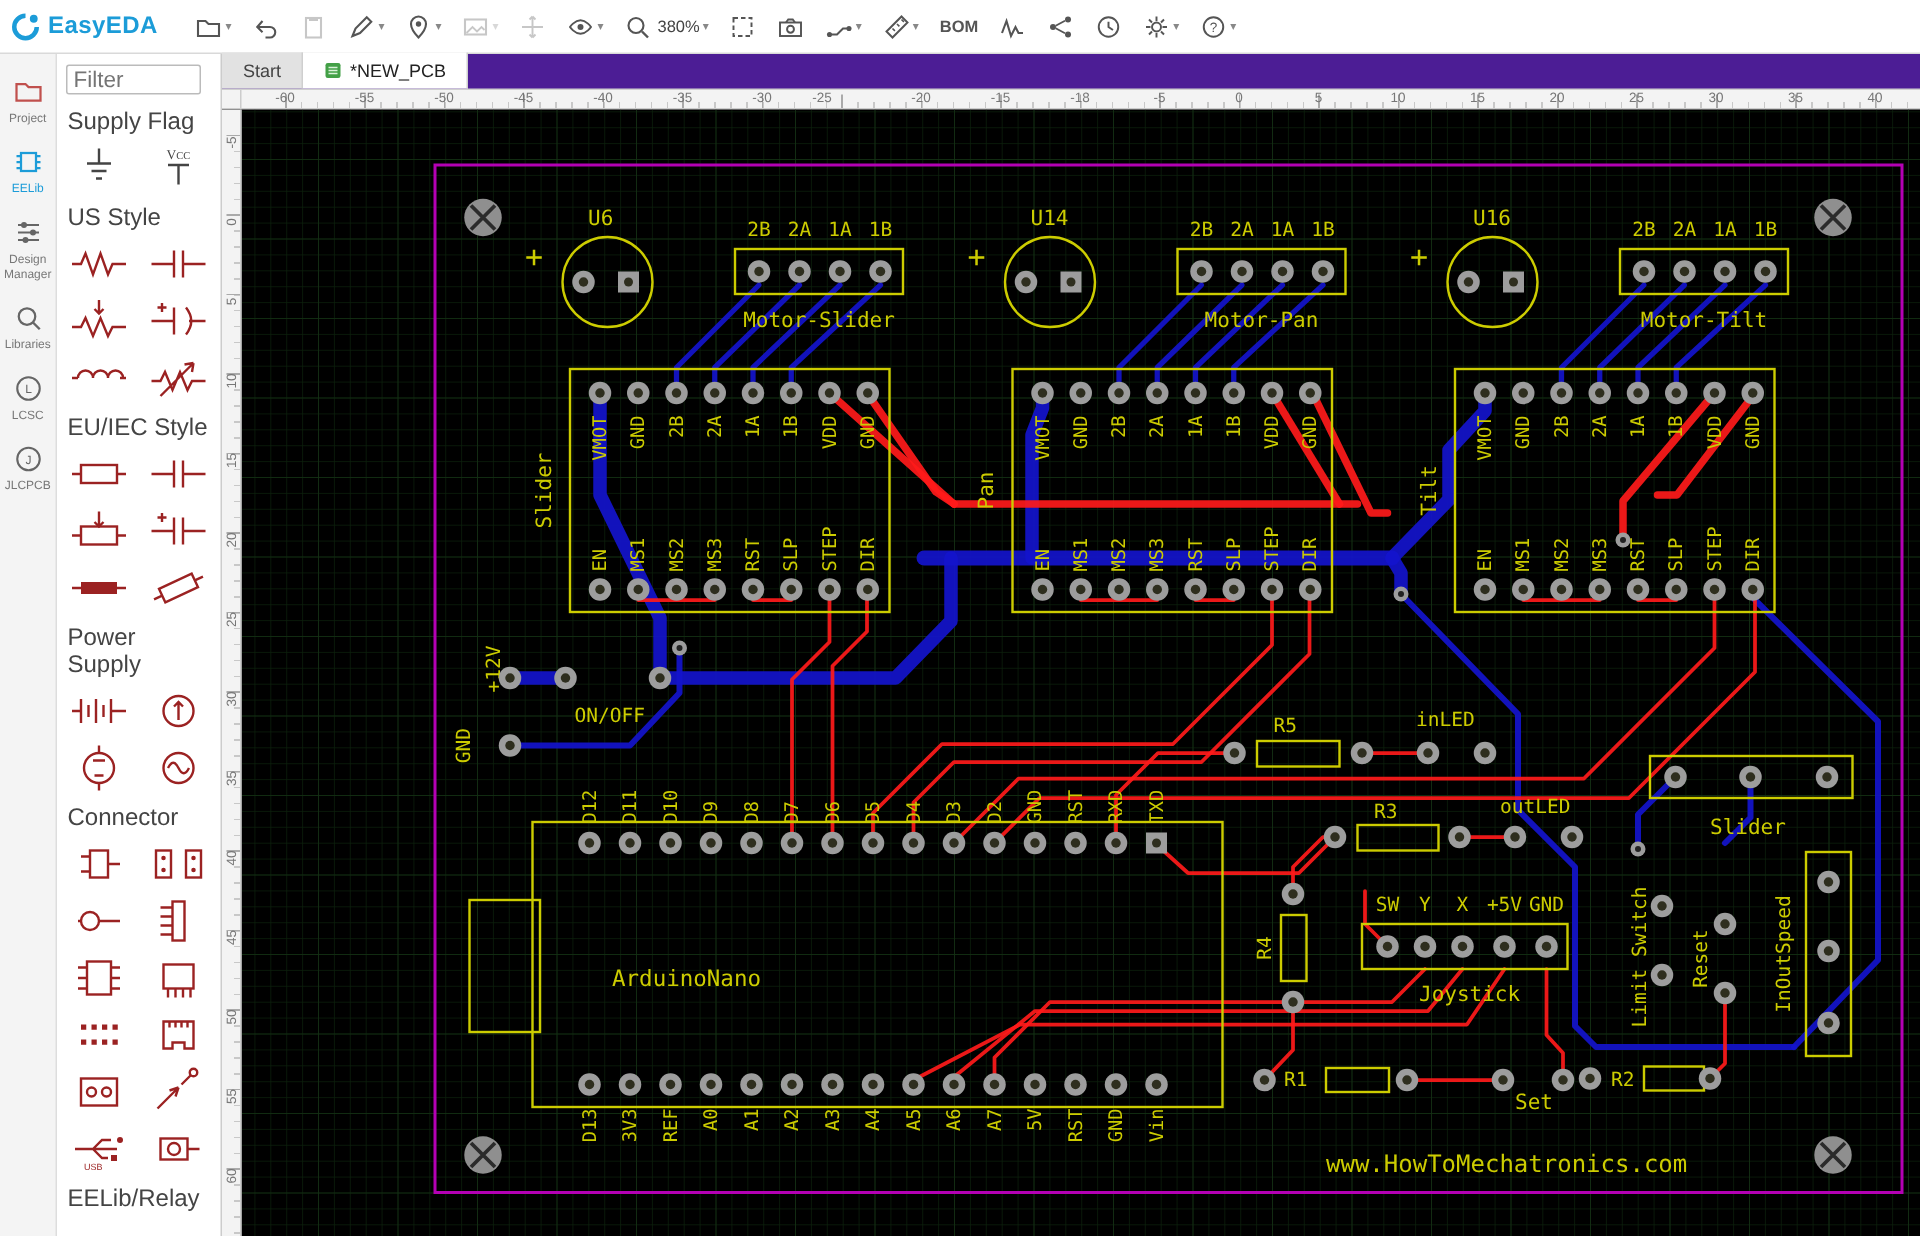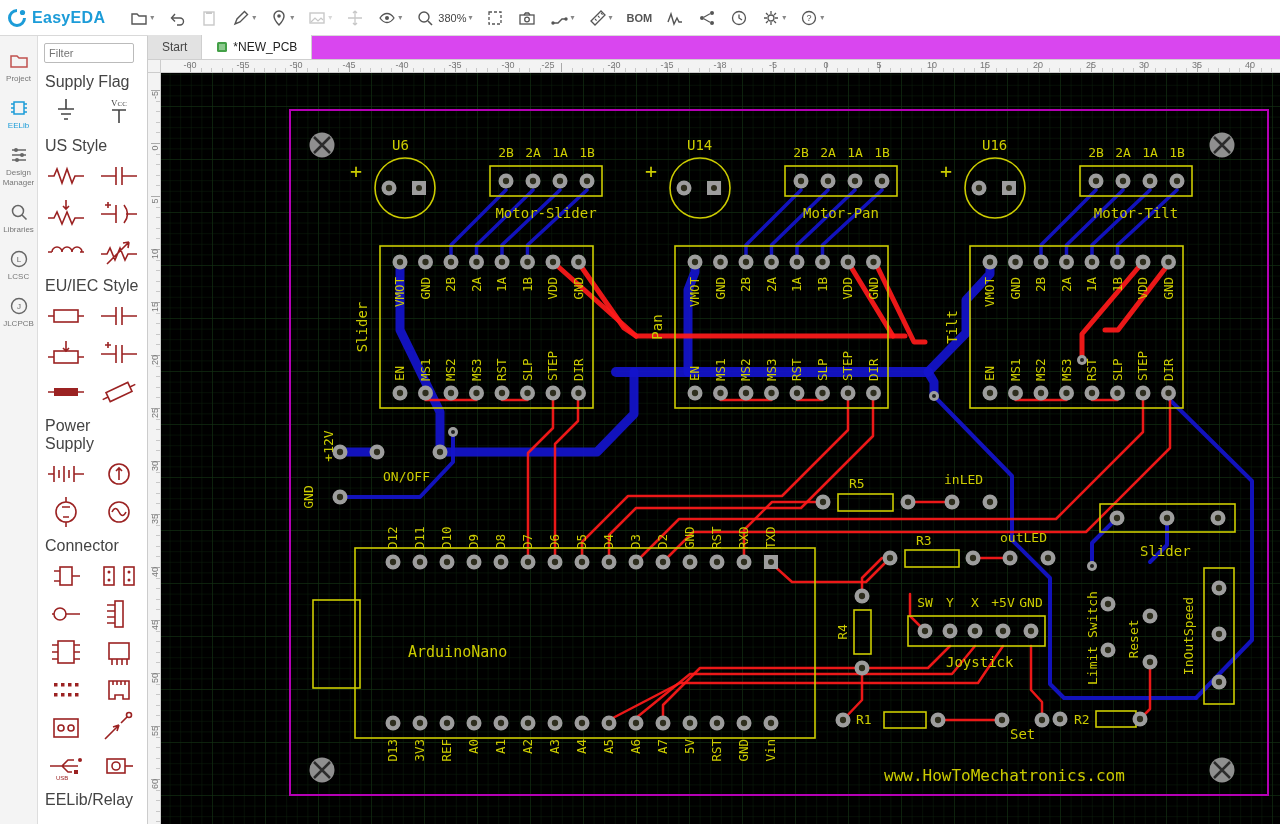--- a/index.html
+++ b/index.html
@@ -22,28 +22,28 @@
   .iconbar{position:absolute;left:0;top:36px;width:38px;height:788px;background:#f4f4f4;
            border-right:1px solid #ddd;box-sizing:border-box;display:flex;flex-direction:column;align-items:center;padding-top:8px;}
   .ib-item{width:38px;padding:7px 0 8px 0;display:flex;flex-direction:column;align-items:center;gap:3px;}
   .ib-label{font-size:8px;color:#777;text-align:center;line-height:1.15;}
   .ib-item.active .ib-label{color:#1C9CD8;}
 
   
   .libpanel{position:absolute;left:38px;top:36px;width:110px;height:788px;background:#fff;
             border-right:1px solid #ccc;box-sizing:border-box;overflow:hidden;}
   .filter-wrap{padding:7px 6px 4px 6px;}
-  .filter-wrap input{width:80px;height:16px;font-size:11px;border:1px solid #bbb;border-radius:2px;padding:1px 4px;outline:none;color:#333;font-family:"Liberation Sans",sans-serif;}
+  .filter-wrap input{width:80px;height:16px;font-size:15px;border:1px solid #bbb;border-radius:2px;padding:1px 4px;outline:none;color:#333;font-family:"Liberation Sans",sans-serif;}
   .lib-header{font-size:16px;color:#444;padding:6px 7px 2px 7px;}
   .lib-row{display:flex;justify-content:space-around;align-items:center;padding:2px 2px;}
   .lib-cell{width:46px;height:34px;display:flex;align-items:flex-start;justify-content:center;}
 
   
   .canvas-area{position:absolute;left:148px;top:36px;width:1132px;height:788px;display:flex;flex-direction:column;}
-  .tabbar{height:24px;background:#d946ef;display:flex;align-items:flex-end;border-bottom:1px solid #cfcfcf;box-sizing:border-box;}
+  .tabbar{height:24px;background:#4c1d95;display:flex;align-items:flex-end;border-bottom:1px solid #cfcfcf;box-sizing:border-box;}
   .tab{height:24px;display:flex;align-items:center;gap:5px;padding:0 14px;font-size:12px;color:#444;background:#e2e2e2;border-right:1px solid #cfcfcf;box-sizing:border-box;}
   .tab.active{background:#fff;color:#222;}
   .hruler{position:relative;height:13px;background:#f3f3f3;border-bottom:1px solid #ccc;box-sizing:border-box;overflow:hidden;
           background-image:
             repeating-linear-gradient(to right,#aaa 0 1px,transparent 1px 53px),
             repeating-linear-gradient(to right,#c8c8c8 0 1px,transparent 1px 10.6px);
           background-size:100% 9px,100% 4px;background-position:42px 100%,42px 100%;background-repeat:no-repeat;}
   .hnum{position:absolute;top:0;transform:translateX(-50%);font-size:9px;color:#777;}
   .corner{position:absolute;left:0;top:0;width:13px;height:13px;background:#f3f3f3;border-right:1px solid #ccc;box-sizing:border-box;}
   .viewport{position:relative;flex:1;background:#000;overflow:hidden;}

